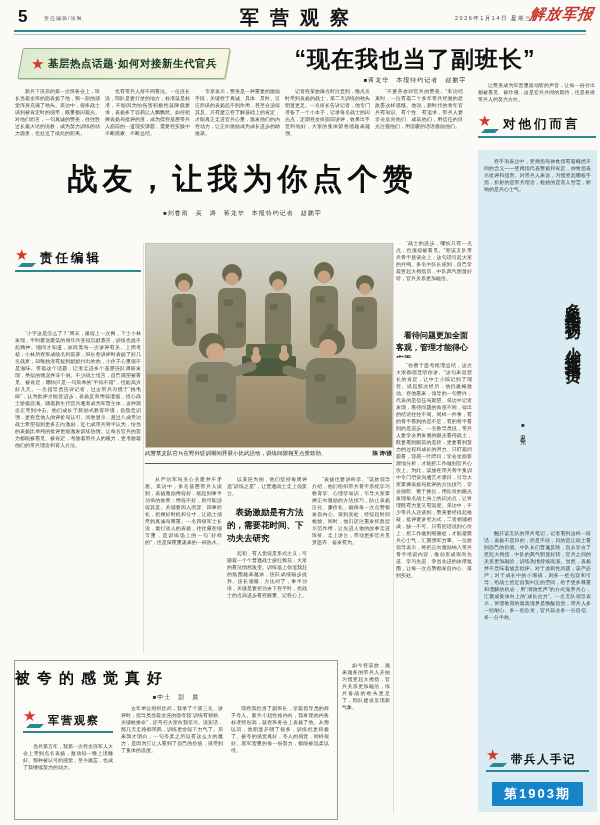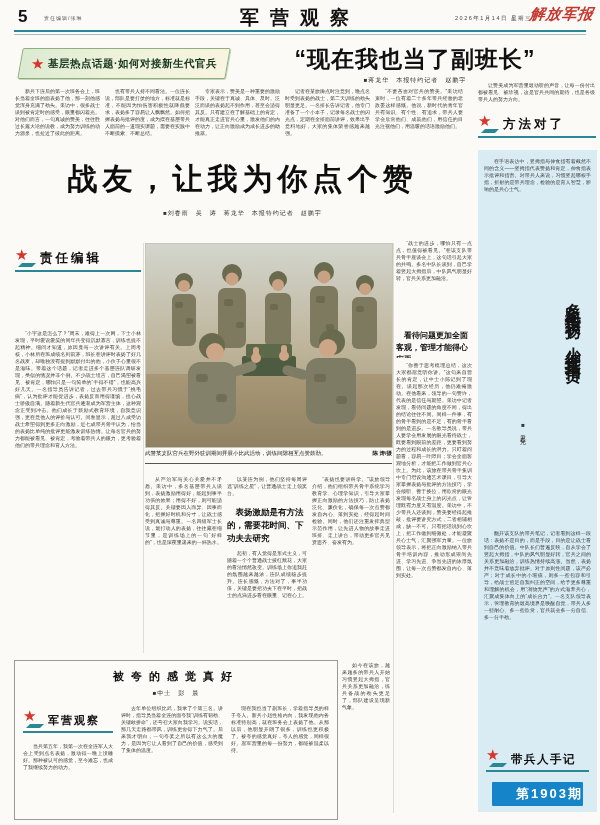--- a/index.html
+++ b/index.html
@@ -58,25 +58,25 @@
   .photo-rule{height:1px;background:#555;}
   
   .panel{overflow:hidden;}
   .vtitle{
     writing-mode:vertical-rl;font-size:16px;font-weight:bold;
     letter-spacing:4px;color:#141414;
   }
   .vbyline{writing-mode:vertical-rl;font-size:6px;color:#333;letter-spacing:2px;}
   .issue-badge{
     color:#fff;font-size:13px;font-weight:bold;letter-spacing:2px;
-    text-align:right;line-height:24px;border-radius:1px;
+    text-align:center;line-height:24px;border-radius:1px;
   }
   
   .vbox{border:1px solid #9a9a96;background:#fcfbf7;}
-  .vbox-title{font-size:11px;font-weight:bold;letter-spacing:7px;text-align:center;color:#0e0e0e;}
+  .vbox-title{font-size:15px;font-weight:bold;letter-spacing:7px;text-align:left;color:#0e0e0e;}
   .vrule{position:absolute;width:1px;background:#e0ddd4;}
 </style>
 </head>
 <body>
 
 <div id="page">
 
   <div class="abs pageno" style="left:18px;top:7px;">5</div>
   <div class="abs editor" style="left:44px;top:15px;">责任编辑/张琳</div>
   <div class="abs paper-section" style="left:220px;top:5px;width:160px;">军营观察</div>
@@ -232,21 +232,21 @@
     </div>
   <div class="col" style="left:312px;top:476px;width:78px;height:178px;">
       <p>“表扬也要讲科学。”该旅领导介绍，他们组织带兵骨干系统学习教育学、心理学知识，引导大家掌握正向激励的方法技巧，防止表扬泛化、廉价化，确保每一次点赞都发自内心、落到实处，经得起时间检验。同时，他们还注重发挥典型示范作用，让先进人物的故事走进班排、走上讲台，带动更多官兵见贤思齐、奋发有为。</p>
     </div>
 
   <div class="abs sec-hdr" style="left:478px;top:116px;width:118px;">
     <span class="star-wrap">
       <span class="star" style="color:#d6372b;">★</span>
         <span class="swoosh"></span>
     </span>
-    <span class="sec-title">方法对了</span>
+    <span class="sec-title">对他们而言</span>
   </div>
 
   <div class="abs panel" style="left: 478px; top: 150px; width: 119px; height: 662px; position: absolute; background-color: rgb(217, 236, 244);">
     <div class="col" style="left:6px;top:8px;width:107px;height:84px;">
         <p>在手语表达中，竖拇指与伸食指有着截然不同的含义——竖拇指代表赞扬和肯定，伸食指表示批评和指责。对带兵人来说，习惯竖起哪根手指，折射的是带兵理念，检验的是育人智慧，影响的是兵心士气。</p>
       </div>
     <div class="abs vtitle" style="right:14px;top:140px;height:228px;">多竖拇指表扬，少伸食指指责</div>
     <div class="abs vbyline" style="left:40px;top:272px;height:60px;">■尹春光</div>
     <div class="col" style="left:6px;top:380px;width:107px;height:210px;">
         <p>翻开该支队的带兵笔记，记者看到这样一段话：表扬不是目的，而是手段，目的是让战士看到自己的价值。中队长们普遍反映，自从学会了竖起大拇指，中队的风气明显好转，官兵之间的关系更加融洽，训练热情持续高涨。当然，表扬并不意味着放弃批评。对于原则性问题，该严必严；对于成长中的小瑕疵，则多一些包容和引导，给战士留足自我纠正的空间，给予更多尊重和理解的机会，用“润物无声”的方式滋养兵心，汇聚成集体向上的“成长合力”。一名支队领导表示，管理教育的最高境界是唤醒自觉，带兵人多一些耐心、多一些欣赏，官兵就会多一分自信、多一分干劲。</p>

